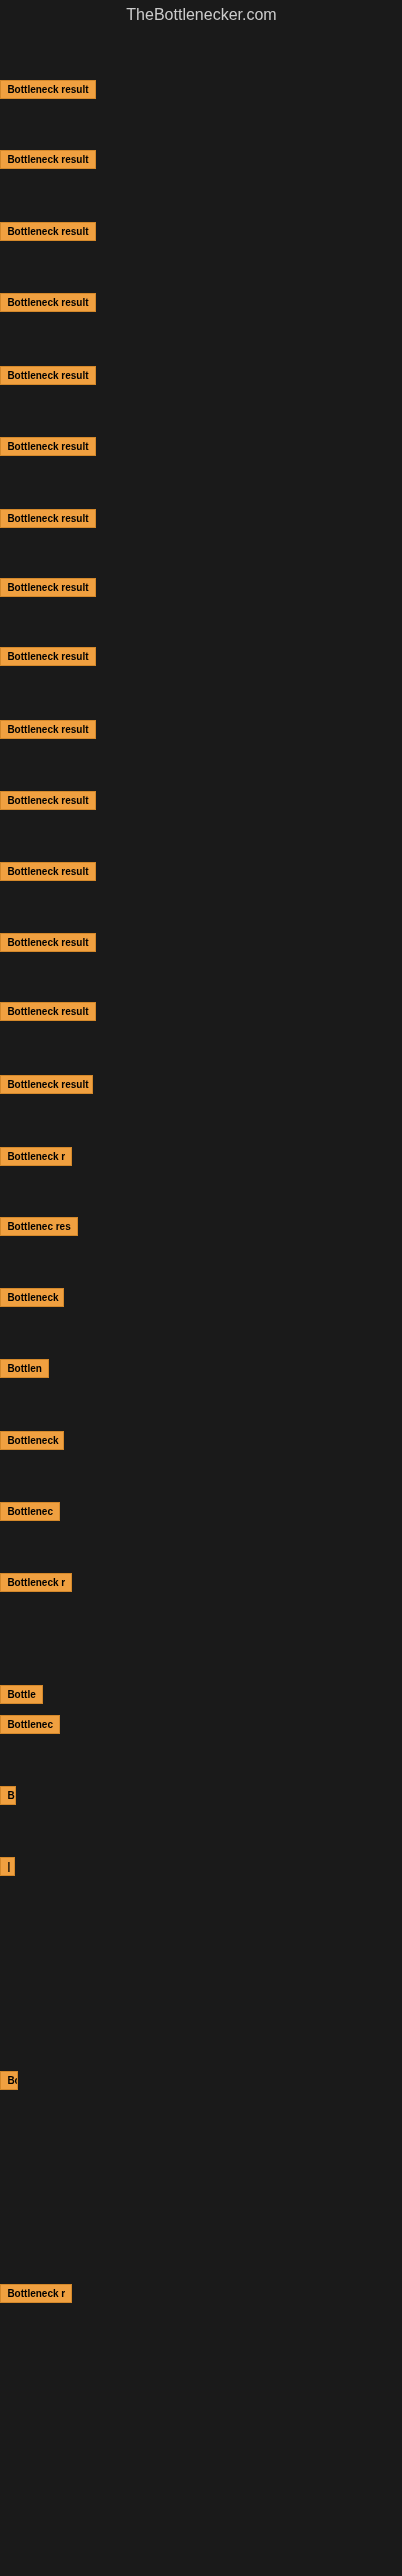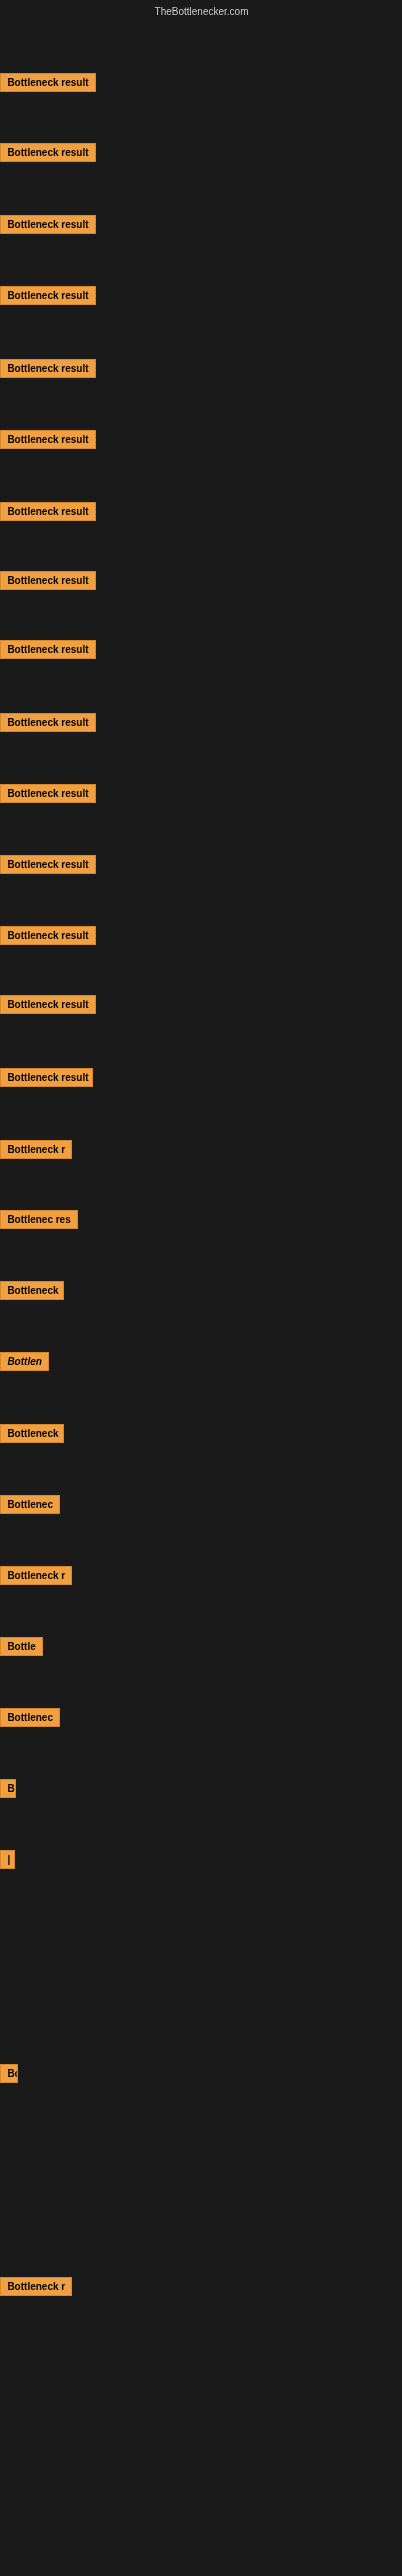--- a/index.html
+++ b/index.html
@@ -12,21 +12,21 @@
       width: 403px;
       min-height: 2576px;
       background-color: #1a1a1a;
       font-family: Arial, sans-serif;
       position: relative;
     }
 
     .site-title {
       text-align: center;
       color: #cccccc;
-      font-size: 10px;
+      font-size: 16px;
       padding: 6.4px 0 9.7px 0;
       font-weight: normal;
     }
 
     .bottleneck-item {
       position: absolute;
       left: 0;
     }
 
     .bottleneck-badge {
@@ -57,24 +57,24 @@
     <div class="bottleneck-item" style="top: 613px; left: 0px;"><span class="bottleneck-badge" style="max-width: 105px; overflow: hidden;">Bottleneck result</span></div>
     <div class="bottleneck-item" style="top: 686px; left: 0px;"><span class="bottleneck-badge" style="max-width: 105px; overflow: hidden;">Bottleneck result</span></div>
     <div class="bottleneck-item" style="top: 757px; left: 0px;"><span class="bottleneck-badge" style="max-width: 105px; overflow: hidden;">Bottleneck result</span></div>
     <div class="bottleneck-item" style="top: 828px; left: 0px;"><span class="bottleneck-badge" style="max-width: 97px; overflow: hidden;">Bottleneck result</span></div>
     <div class="bottleneck-item" style="top: 899px; left: 0px;"><span class="bottleneck-badge" style="max-width: 97px; overflow: hidden;">Bottleneck result</span></div>
     <div class="bottleneck-item" style="top: 968px; left: 0px;"><span class="bottleneck-badge" style="max-width: 97px; overflow: hidden;">Bottleneck result</span></div>
     <div class="bottleneck-item" style="top: 1041px; left: 0px;"><span class="bottleneck-badge" style="max-width: 93px; overflow: hidden;">Bottleneck result</span></div>
     <div class="bottleneck-item" style="top: 1113px; left: 0px;"><span class="bottleneck-badge" style="max-width: 72px; overflow: hidden;">Bottleneck r</span></div>
     <div class="bottleneck-item" style="top: 1183px; left: 0px;"><span class="bottleneck-badge" style="max-width: 81px; overflow: hidden;">Bottlenec res</span></div>
     <div class="bottleneck-item" style="top: 1254px; left: 0px;"><span class="bottleneck-badge" style="max-width: 64px; overflow: hidden;">Bottleneck</span></div>
-    <div class="bottleneck-item" style="top: 1325px; left: 0px; font-style: italic;"><span class="bottleneck-badge" style="max-width: 52px; overflow: hidden;">Bottlen</span></div>
+    <div class="bottleneck-item" style="top: 1325px; left: 0px;"><span class="bottleneck-badge" style="max-width: 52px; overflow: hidden;">Bottlen</span></div>
     <div class="bottleneck-item" style="top: 1397px; left: 0px;"><span class="bottleneck-badge" style="max-width: 64px; overflow: hidden;">Bottleneck</span></div>
     <div class="bottleneck-item" style="top: 1468px; left: 0px;"><span class="bottleneck-badge" style="max-width: 60px; overflow: hidden;">Bottlenec</span></div>
     <div class="bottleneck-item" style="top: 1539px; left: 0px;"><span class="bottleneck-badge" style="max-width: 72px; overflow: hidden;">Bottleneck r</span></div>
-    <div class="bottleneck-item" style="top: 1610px; left: 0px;"><span class="bottleneck-badge" style="max-width: 44px; overflow: hidden;">Bottle</span></div>
+    <div class="bottleneck-item" style="top: 1610px; left: 0px;"><span class="bottleneck-badge" style="max-width: 44px; overflow: hidden; margin-top: 41px;">Bottle</span></div>
     <div class="bottleneck-item" style="top: 1681px; left: 0px;"><span class="bottleneck-badge" style="max-width: 60px; overflow: hidden;">Bottlenec</span></div>
     <div class="bottleneck-item" style="top: 1752px; left: 0px;"><span class="bottleneck-badge" style="max-width: 16px; overflow: hidden;">B</span></div>
     <div class="bottleneck-item" style="top: 1823px; left: 0px;"><span class="bottleneck-badge" style="max-width: 9.7px; overflow: hidden;">|</span></div>
     <div class="bottleneck-item" style="top: 2037px; left: 0px;"><span class="bottleneck-badge" style="max-width: 17.7px; overflow: hidden;">Bo</span></div>
     <div class="bottleneck-item" style="top: 2250px; left: 0px;"><span class="bottleneck-badge" style="max-width: 72px; overflow: hidden;">Bottleneck r</span></div>
   </div>
 
 
 </body></html>

